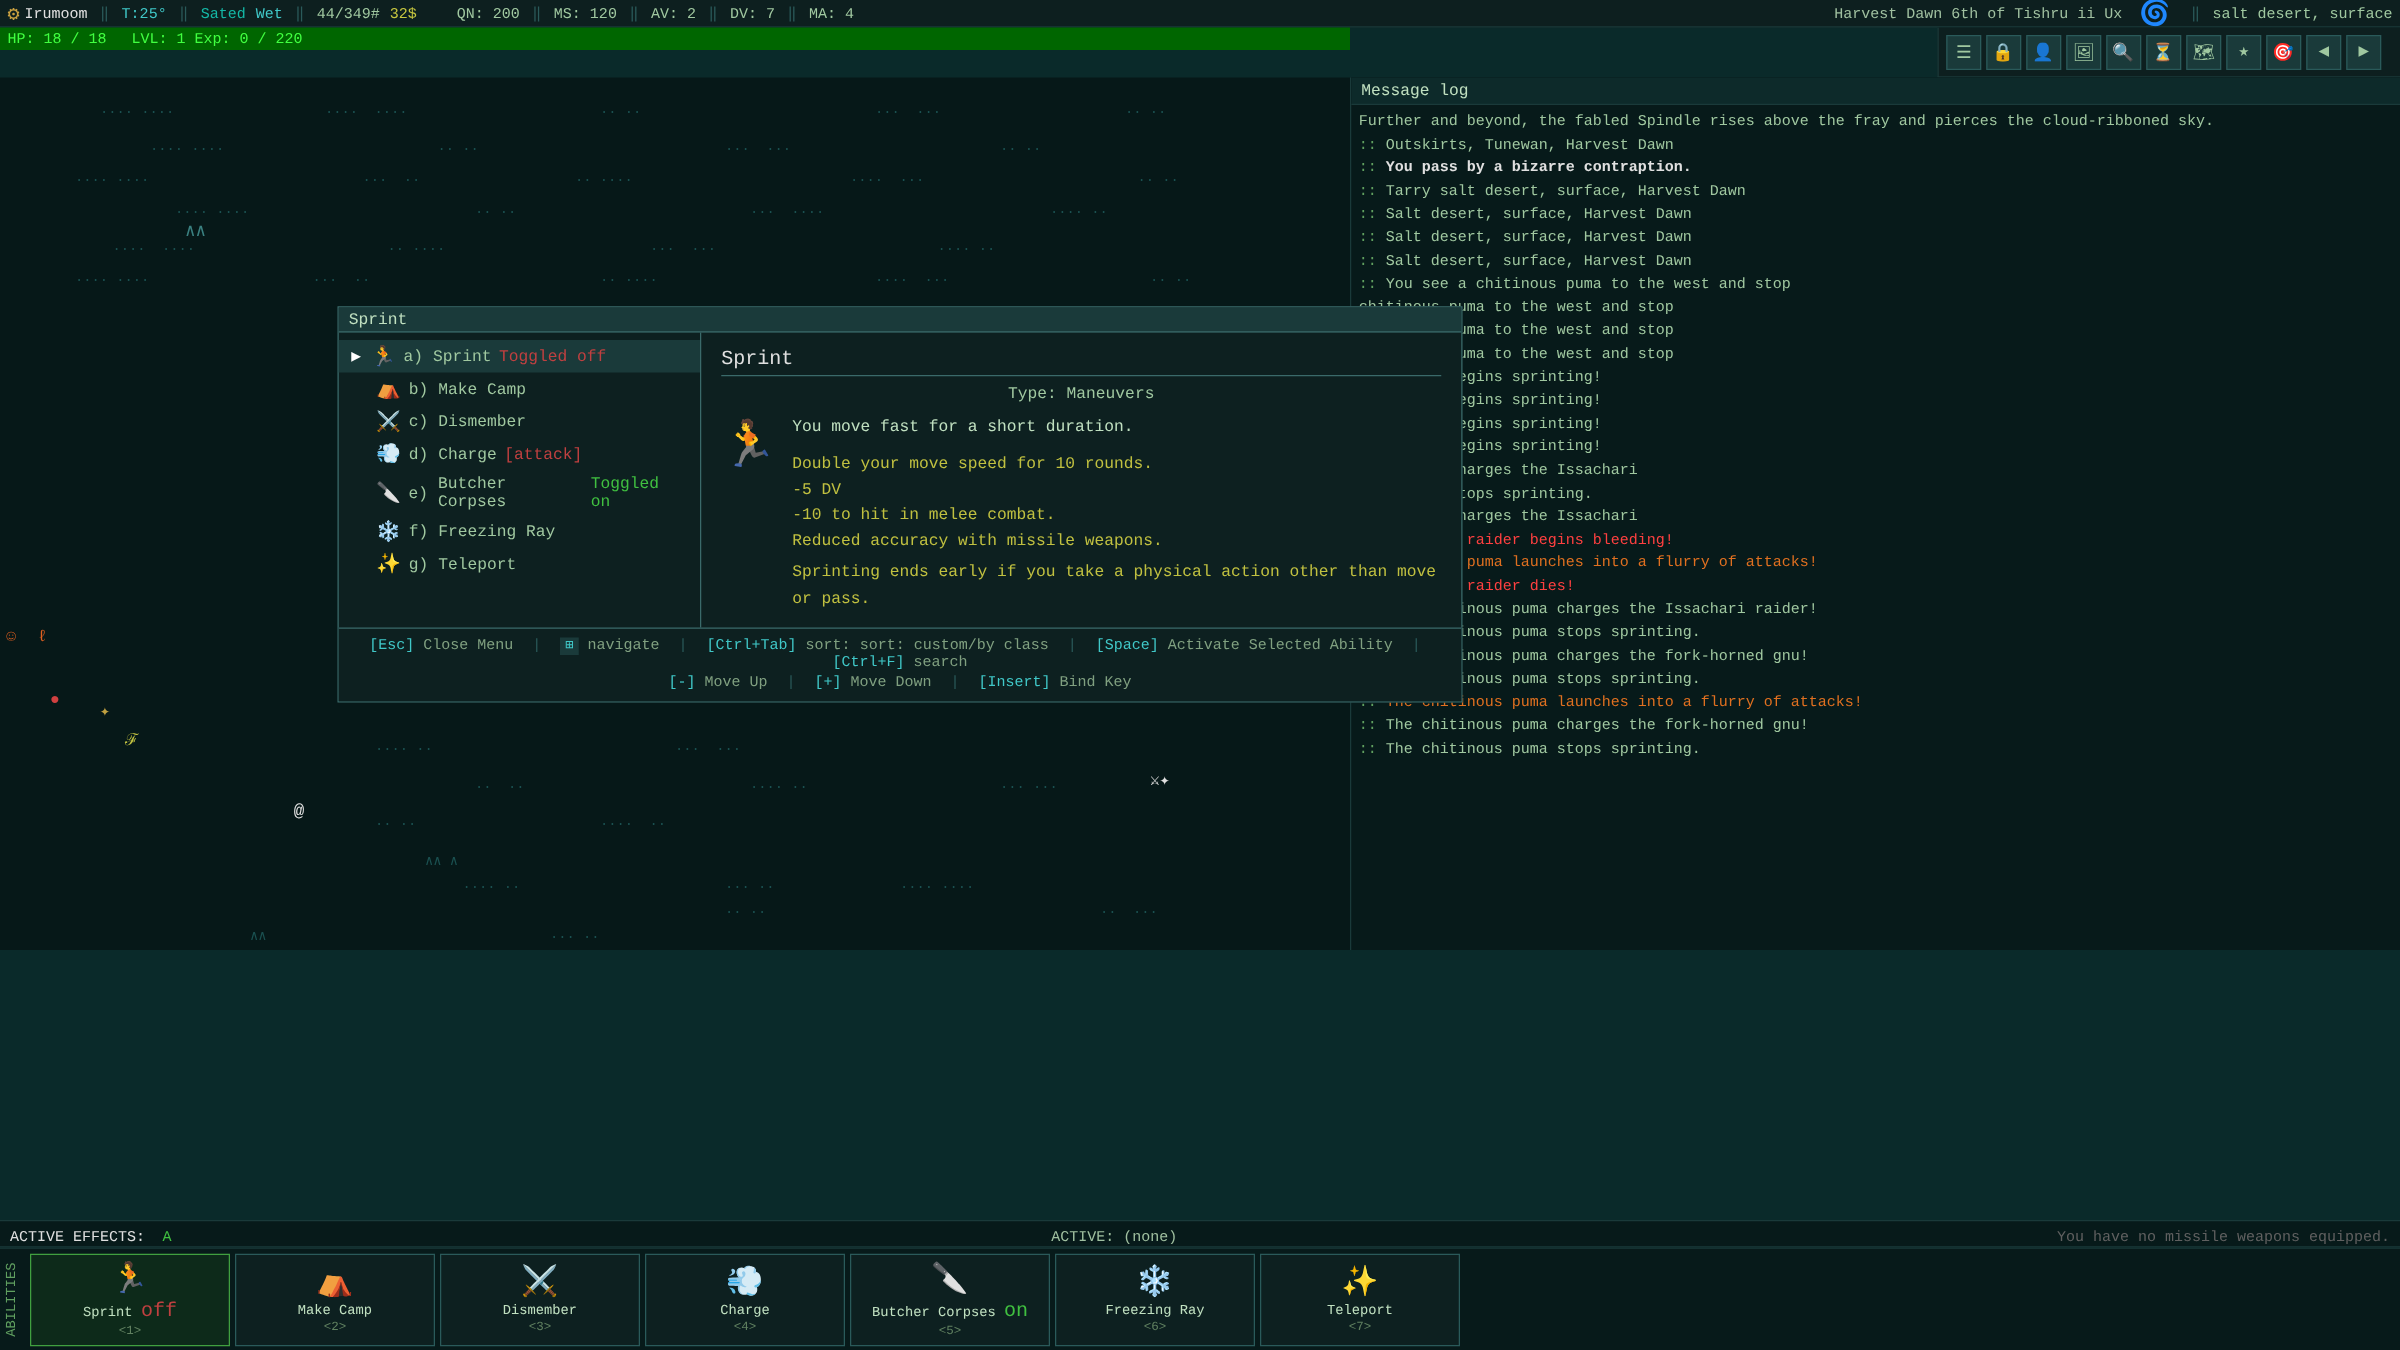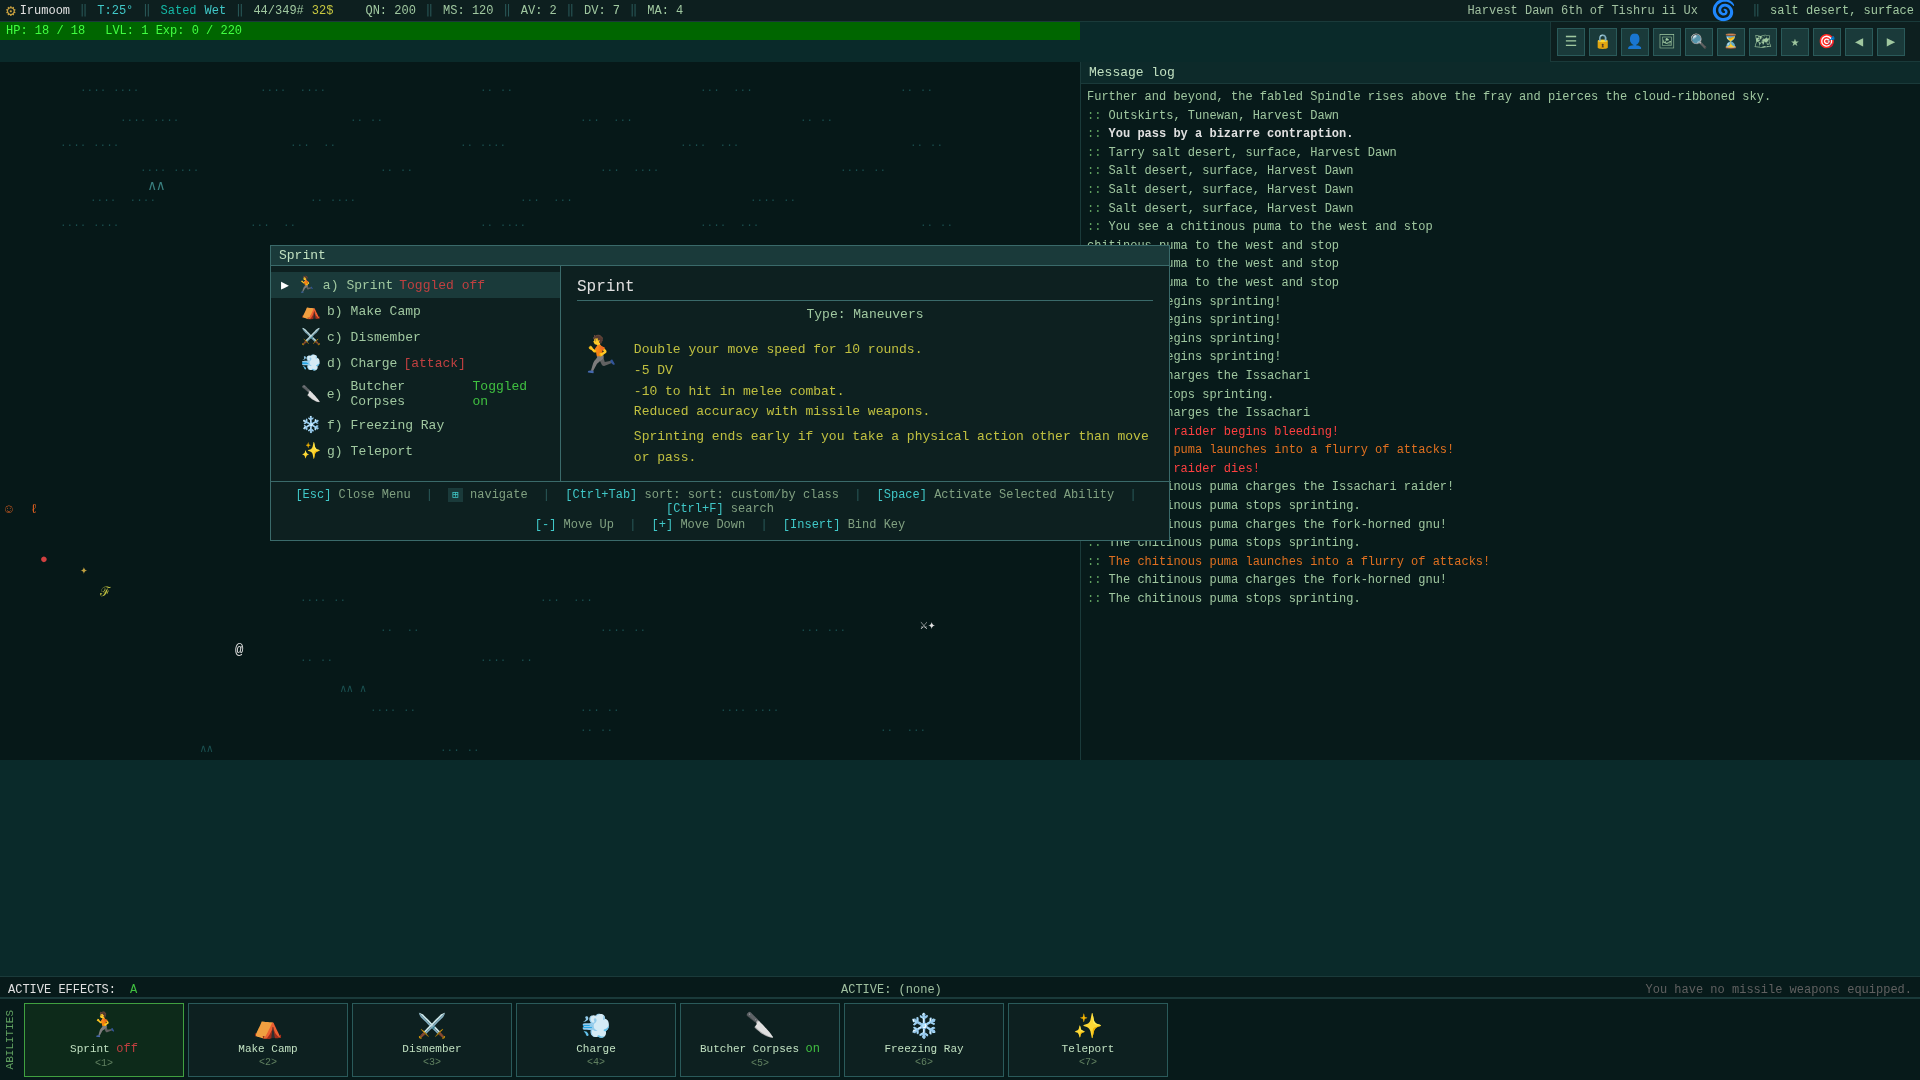--- a/index.html
+++ b/index.html
@@ -270,21 +270,21 @@
     .quickbar-item-label {
       font-size: 11px;
       color: #c0e0c0;
       text-align: center;
     }
     .quickbar-item-key {
       font-size: 10px;
       color: #608060;
     }
     .quickbar-item-status {
-      font-size: 12px;
+      font-size: 16px;
       color: #40c040;
     }
     .quickbar-item-status.off { color: #c04040; }
 
     
     .map-entity {
       position: absolute;
       font-size: 13px;
     }
   </style>
@@ -454,20 +454,21 @@
         </div>
       </div>
     <div id="ability-detail">
       <div id="ability-detail-title">Sprint</div>
       <div id="ability-detail-type">Type: Maneuvers</div>
       <div style="display:flex;align-items:flex-start;">
         <div class="ability-sprite">
           <span style="font-size:36px;color:#40c8ff;">🏃</span>
         </div>
         <div id="ability-detail-desc">
+          <div>You move fast for a short duration.</div>
           <div style="margin-top:8px;">
             <div class="stat-line">Double your move speed for 10 rounds.</div>
             <div class="stat-line">-5 DV</div>
             <div class="stat-line">-10 to hit in melee combat.</div>
             <div class="stat-line">Reduced accuracy with missile weapons.</div>
             <div class="stat-line" style="margin-top:4px;">Sprinting ends early if you take a physical action other than move or pass.</div>
           </div>
         </div>
       </div>
     </div>

